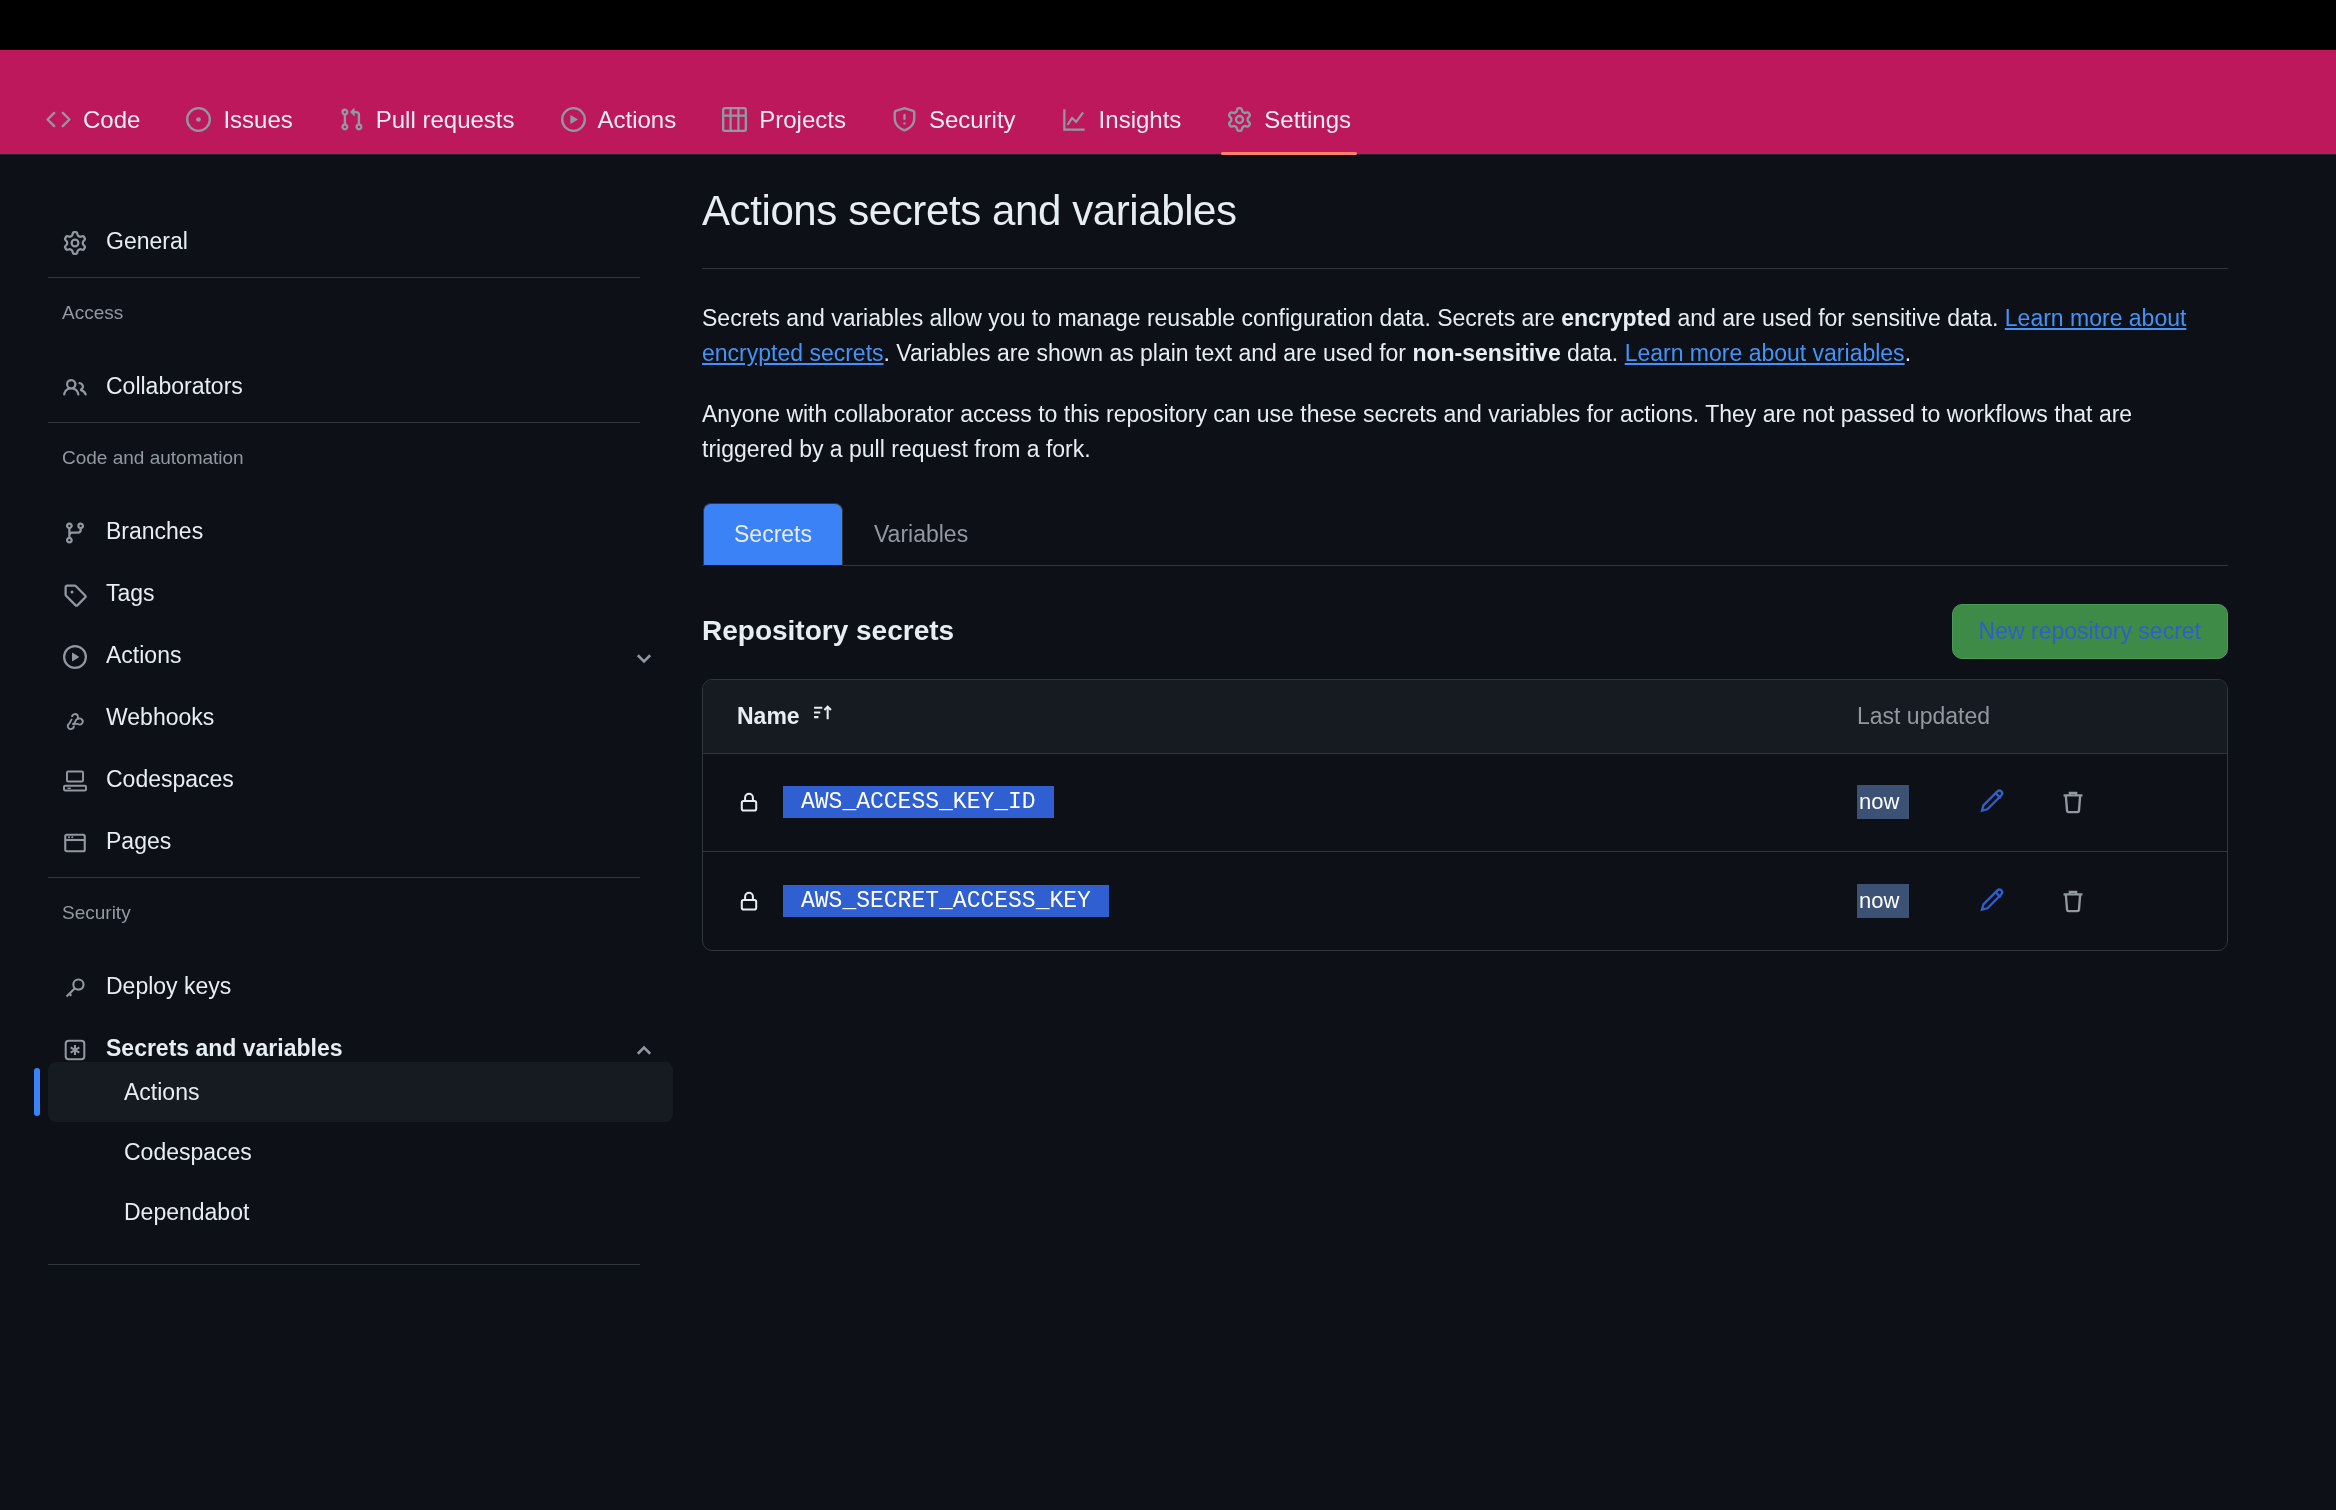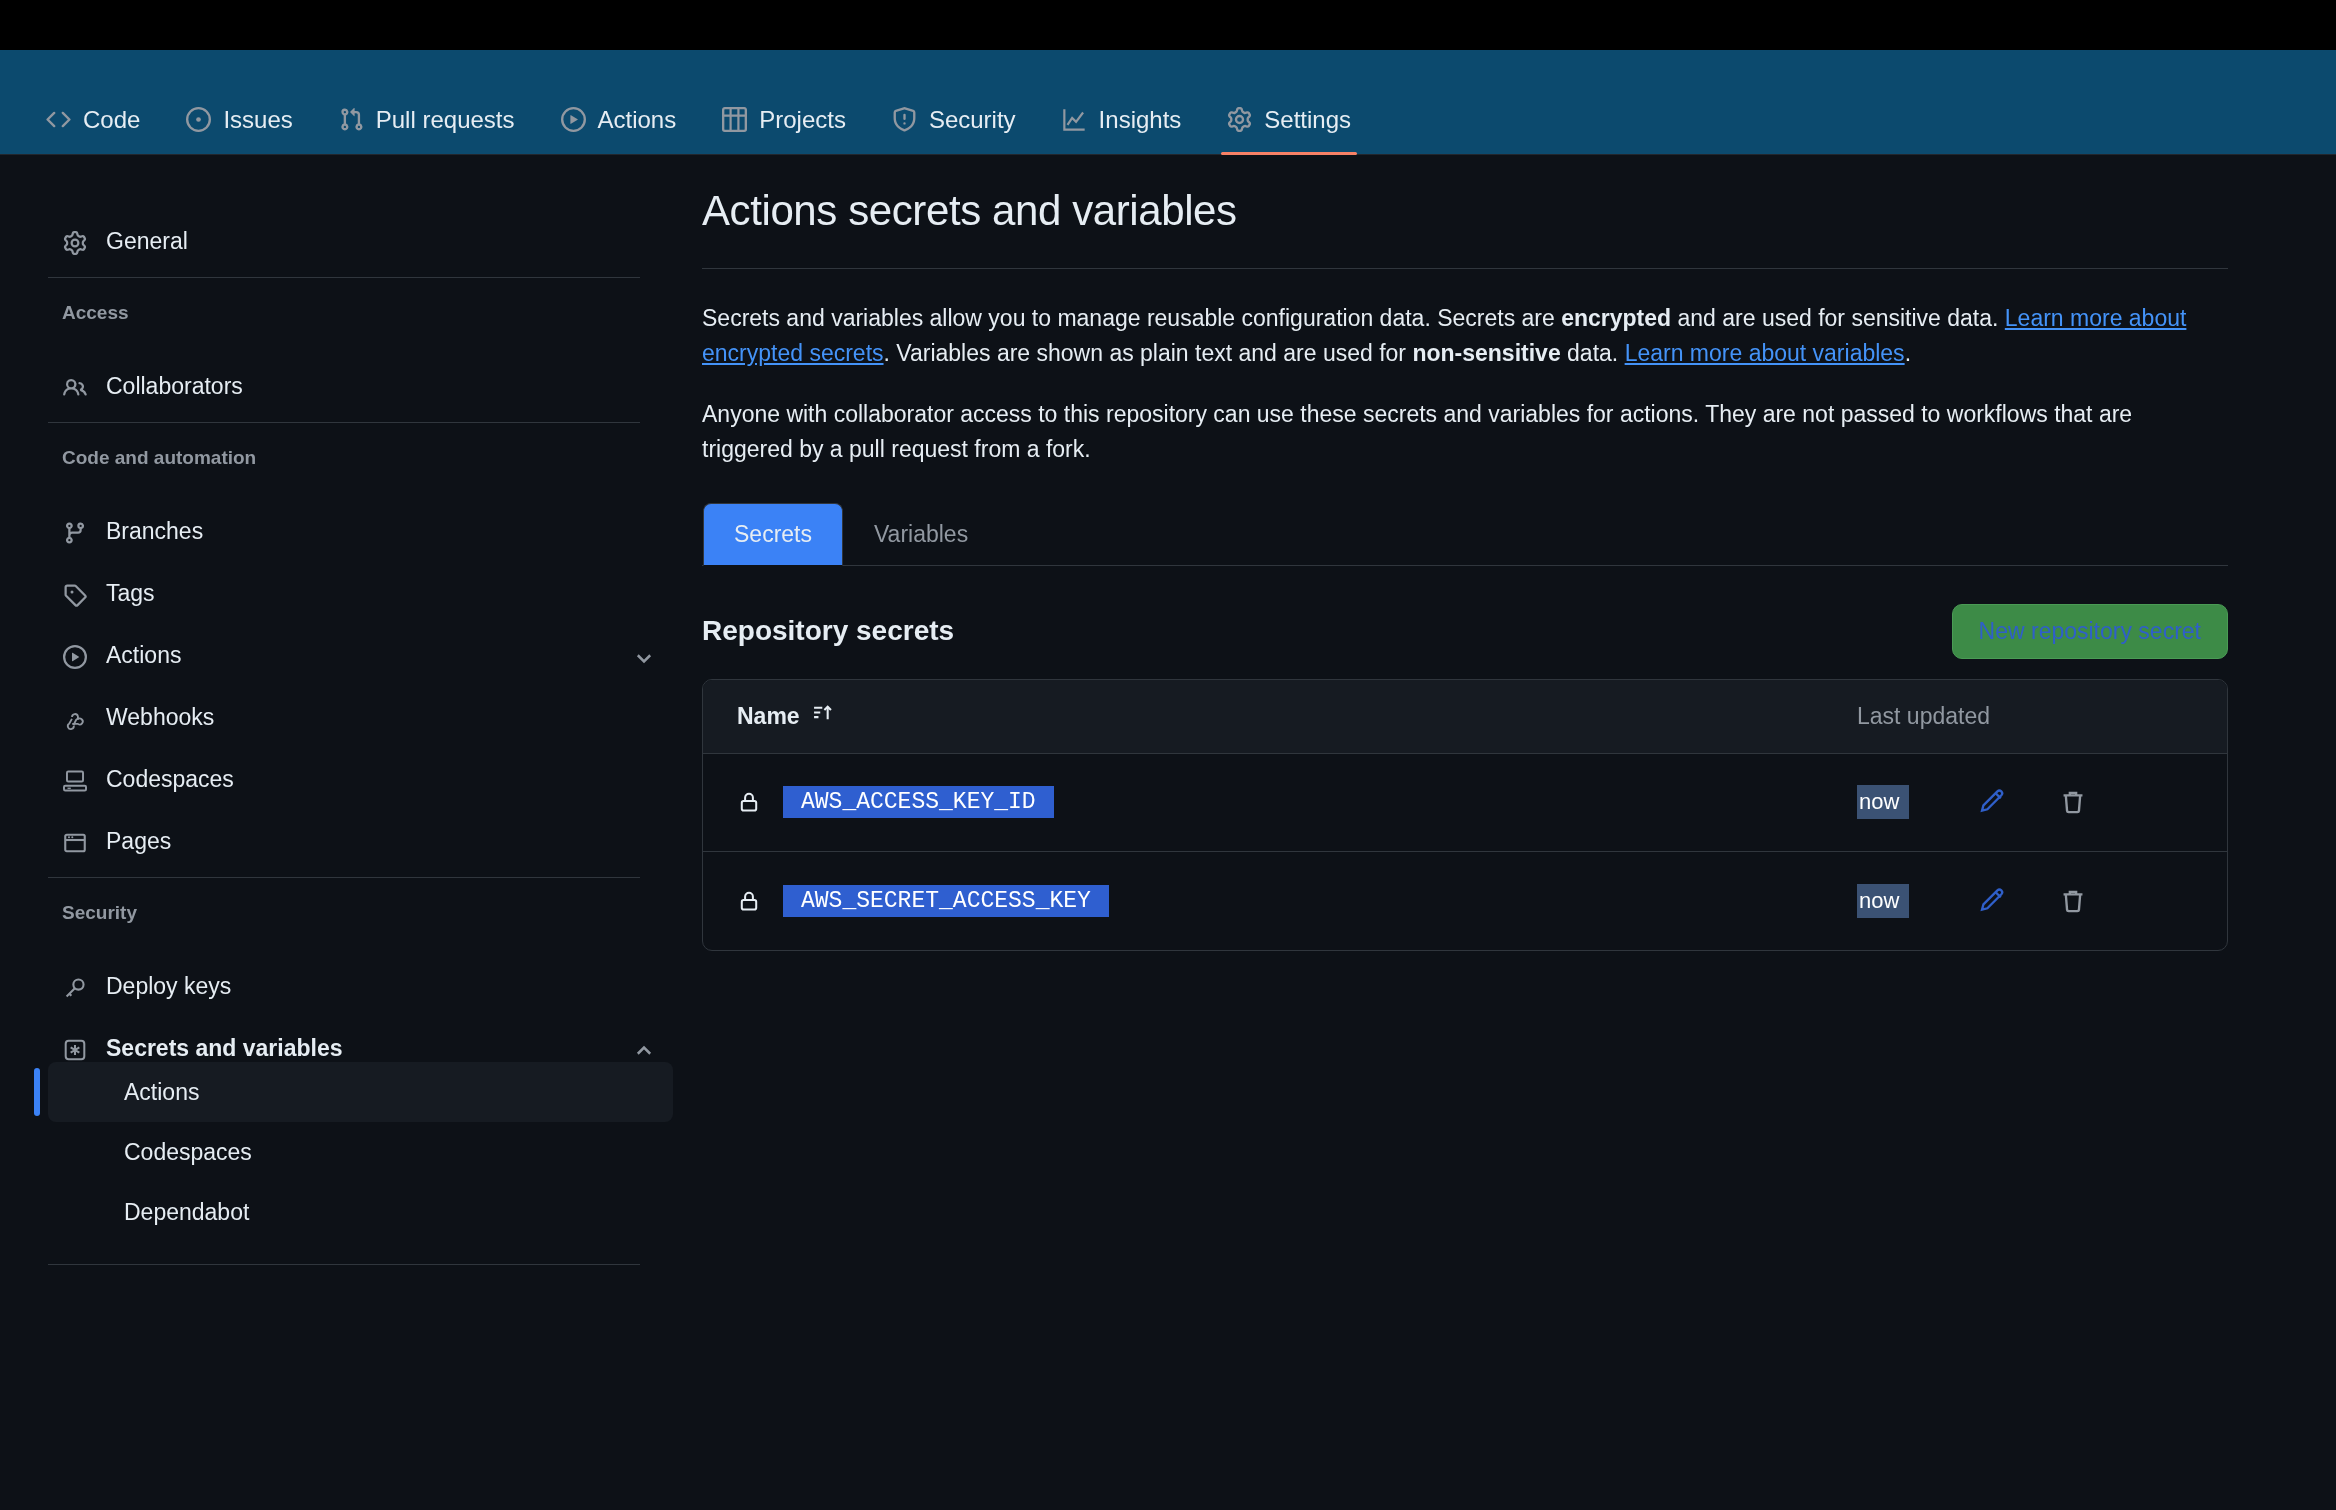--- a/index.html
+++ b/index.html
@@ -9,21 +9,21 @@
     font-family: "Liberation Sans", sans-serif;
     overflow: hidden;
   }
 
   
   .chrome-strip { height: 50px; background: #000000; }
 
   
   .repo-nav {
     height: 105px;
-    background: #0c4a6e;
+    background: #be185d;
     border-bottom: 1px solid #21262d;
     display: flex;
     align-items: flex-end;
     padding: 0 0 0 30px;
     position: relative;
   }
   .repo-nav-item {
     display: flex;
     align-items: center;
     gap: 12px;
@@ -92,21 +92,21 @@
     position: absolute;
     left: -14px; top: 6px;
     width: 6px; height: calc(100% - 12px);
     background: #3b82f6;
     border-radius: 6px;
   }
 
   .side-group-title {
     color: #9198a1;
     font-size: 19px;
-    font-weight: bold;
+    font-weight: normal;
     padding: 0 0 0 14px;
     margin-bottom: 14px;
   }
   .side-div { height: 1px; background: #30363d; width: 592px; margin: 22px 0 24px 0; }
 
   
   .main { flex: 1; padding: 32px 108px 0 22px; min-width: 0; }
   .main-title { color: #e6edf3; font-size: 42px; font-weight: normal; letter-spacing: -0.4px; }
   .main-rule { height: 1px; background: #30363d; margin: 33px 0 32px 0; }
 

